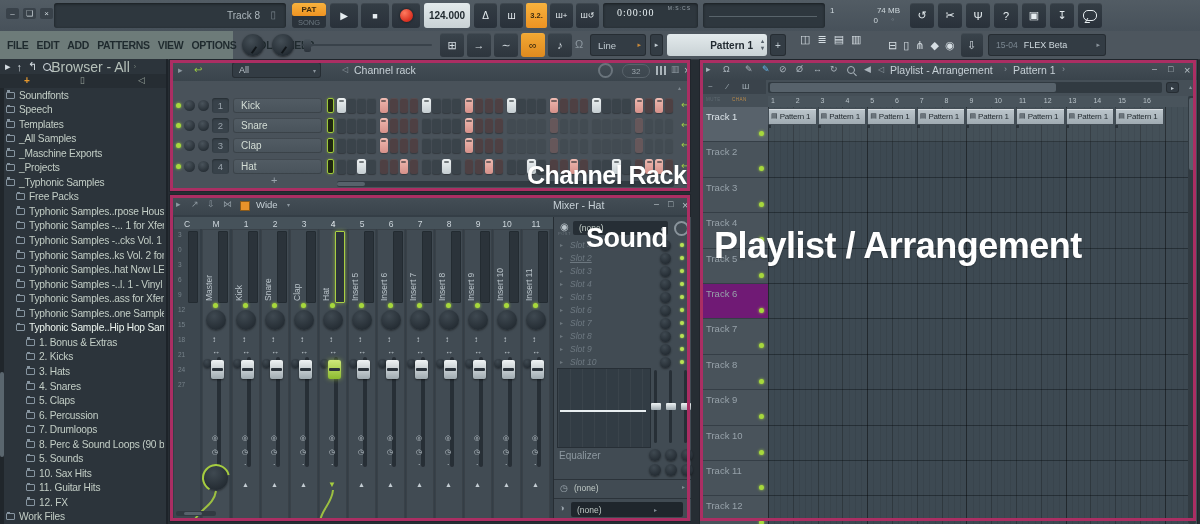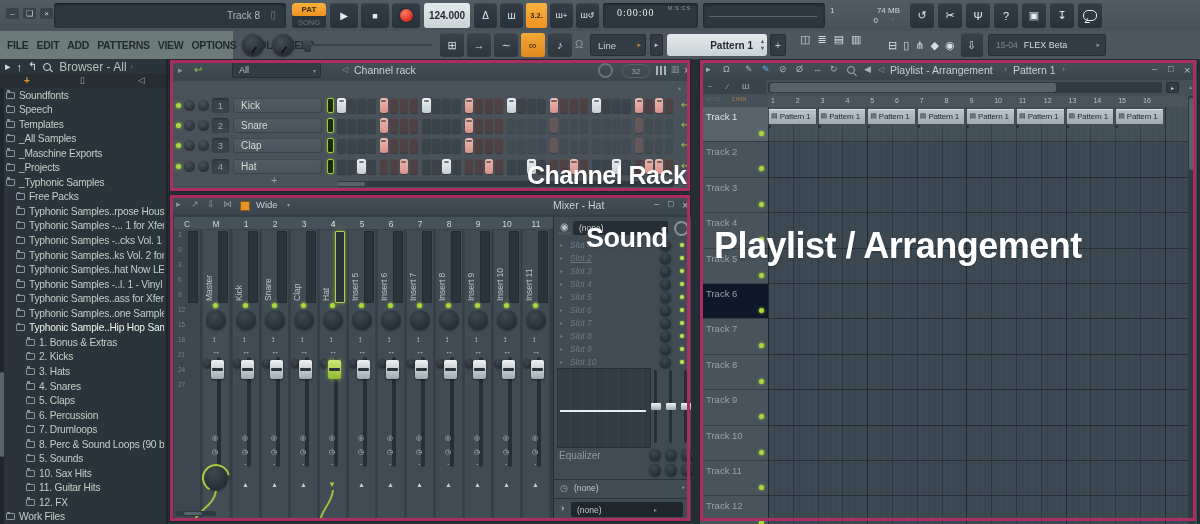--- a/index.html
+++ b/index.html
@@ -234,21 +234,21 @@
   </div>
 
   <div id="browser" class="abs">
     <div class="abs" style="left:0;top:0;width:166px;height:15px;display:flex;align-items:center;">
       <div id="browser-header-icons" style="display:flex;gap:6px;margin-left:5px;color:#8a958f;font-size:8px;align-items:center;">
           <span class="ticon" style="font-size: 11px;">▸</span>
           <span class="ticon" style="font-size: 11px;">↑</span>
           <span class="ticon" style="font-size: 11px;">↰</span>
           <span class="ticon mag" style="font-size: 11px;"></span>
         </div>
-      <span style="margin-left:8px;font-size:12px;color:#b6c1ba;">Browser - All</span>
+      <span style="font-size:14px;color:#b6c1ba;">Browser - All</span>
       <span style="margin-left:4px;font-size:7px;color:#77827c;">›</span>
     </div>
     <div class="abs" style="left:0;top:15px;width:166px;height:14px;background:#262d33;">
       <span class="abs" style="left:24px;top:1px;font-size:10px;font-weight:bold;color:#e89a2e;">+</span>
       <span class="abs" style="left:80px;top:1px;font-size:9px;color:#97a29a;">▯</span>
       <span class="abs" style="left:138px;top:1px;font-size:9px;color:#97a29a;">◁</span>
     </div>
     <div class="abs" style="left:0;top:29px;width:4px;height:436px;background:#20262b;">
       <div class="abs" style="left:0;top:284px;width:4px;height:85px;background:#5a666e;border-radius:2px;"></div>
     </div>
@@ -990,21 +990,21 @@
           <div class="led" style="position: absolute; right: 4px; top: 24px; width: 5px; height: 5px;"></div>
         </div>
         <div class="trhead" style="top: 153.2px; background: rgb(73, 83, 91);">
           <span class="trlabel">Track 4</span>
           <div class="led" style="position: absolute; right: 4px; top: 24px; width: 5px; height: 5px;"></div>
         </div>
         <div class="trhead" style="top: 188.6px; background: rgb(73, 83, 91);">
           <span class="trlabel">Track 5</span>
           <div class="led" style="position: absolute; right: 4px; top: 24px; width: 5px; height: 5px;"></div>
         </div>
-        <div class="trhead" style="top: 224px; background: #0f172a;">
+        <div class="trhead" style="top: 224px; background: #701a75;">
           <span class="trlabel">Track 6</span>
           <div class="led" style="position: absolute; right: 4px; top: 24px; width: 5px; height: 5px;"></div>
         </div>
         <div class="trhead" style="top: 259.4px; background: rgb(73, 83, 91);">
           <span class="trlabel">Track 7</span>
           <div class="led" style="position: absolute; right: 4px; top: 24px; width: 5px; height: 5px;"></div>
         </div>
         <div class="trhead" style="top: 294.8px; background: rgb(73, 83, 91);">
           <span class="trlabel">Track 8</span>
           <div class="led" style="position: absolute; right: 4px; top: 24px; width: 5px; height: 5px;"></div>

